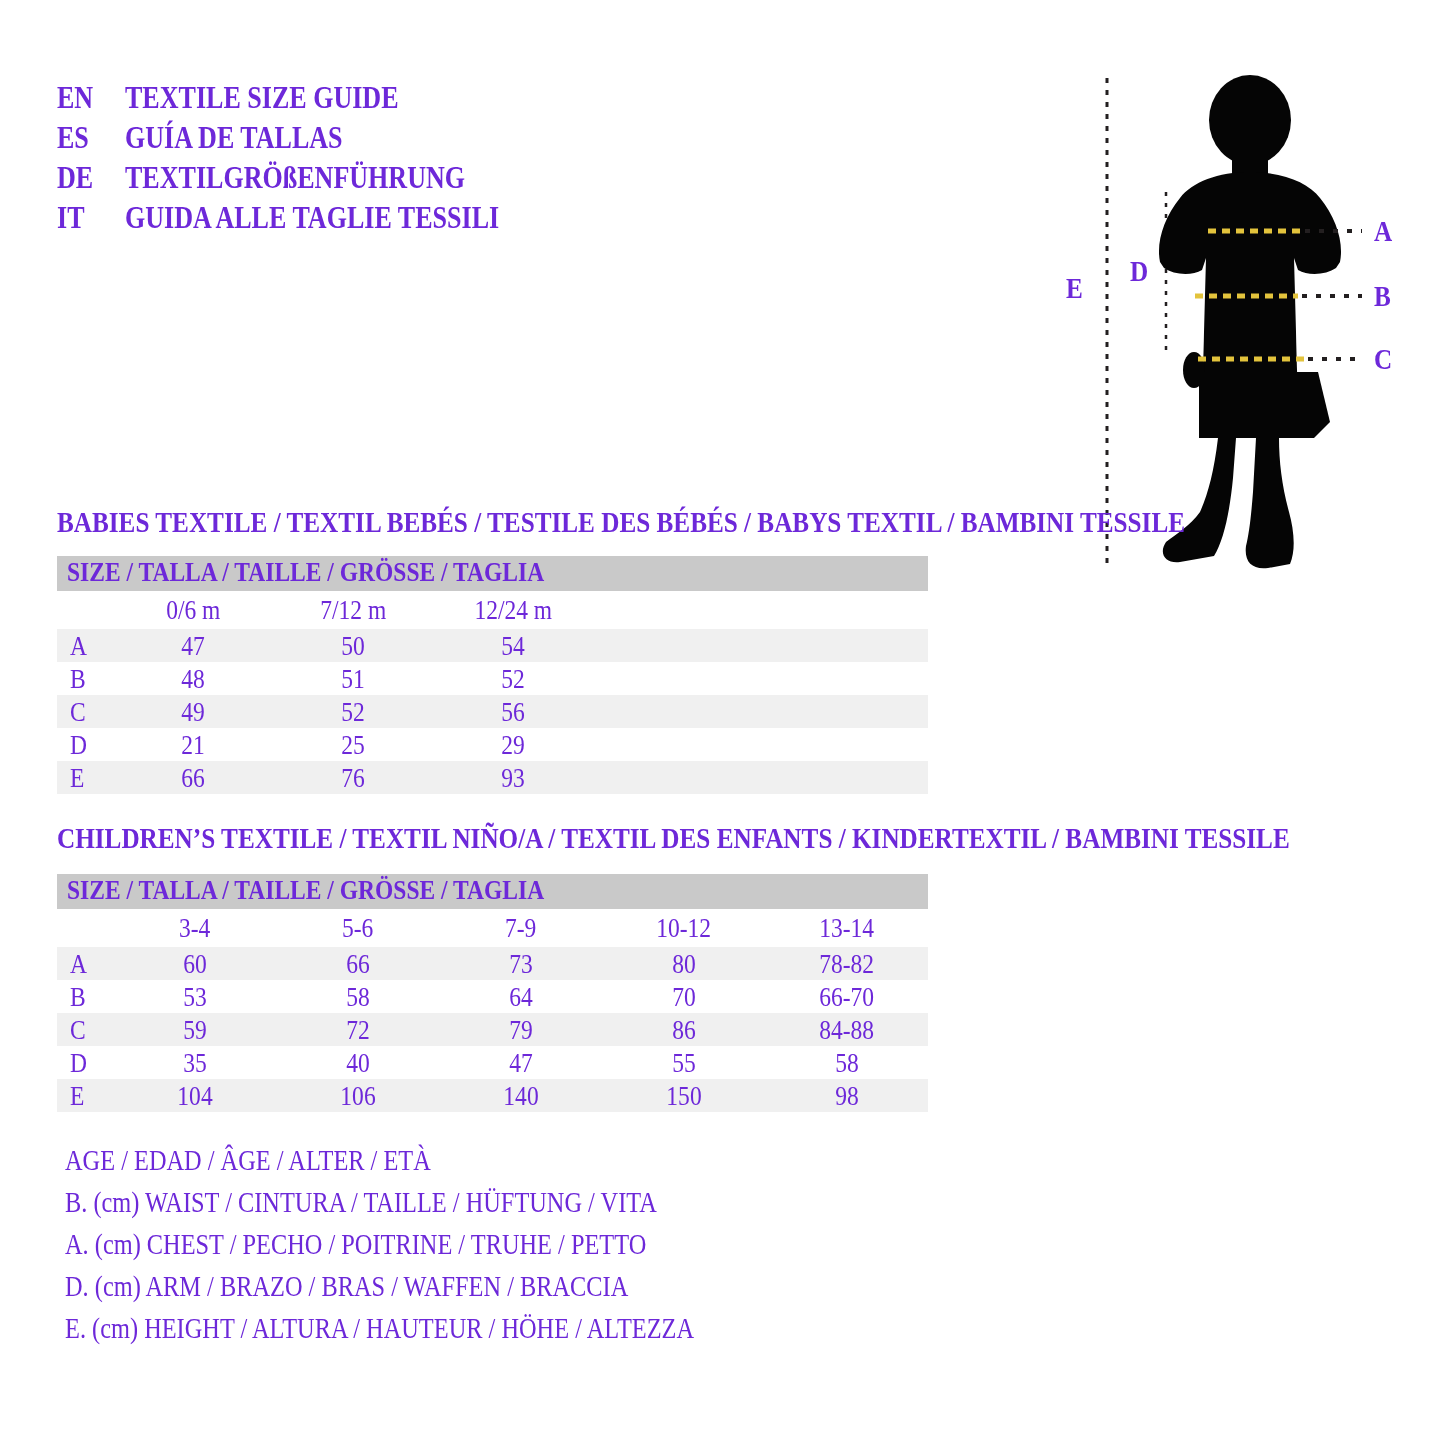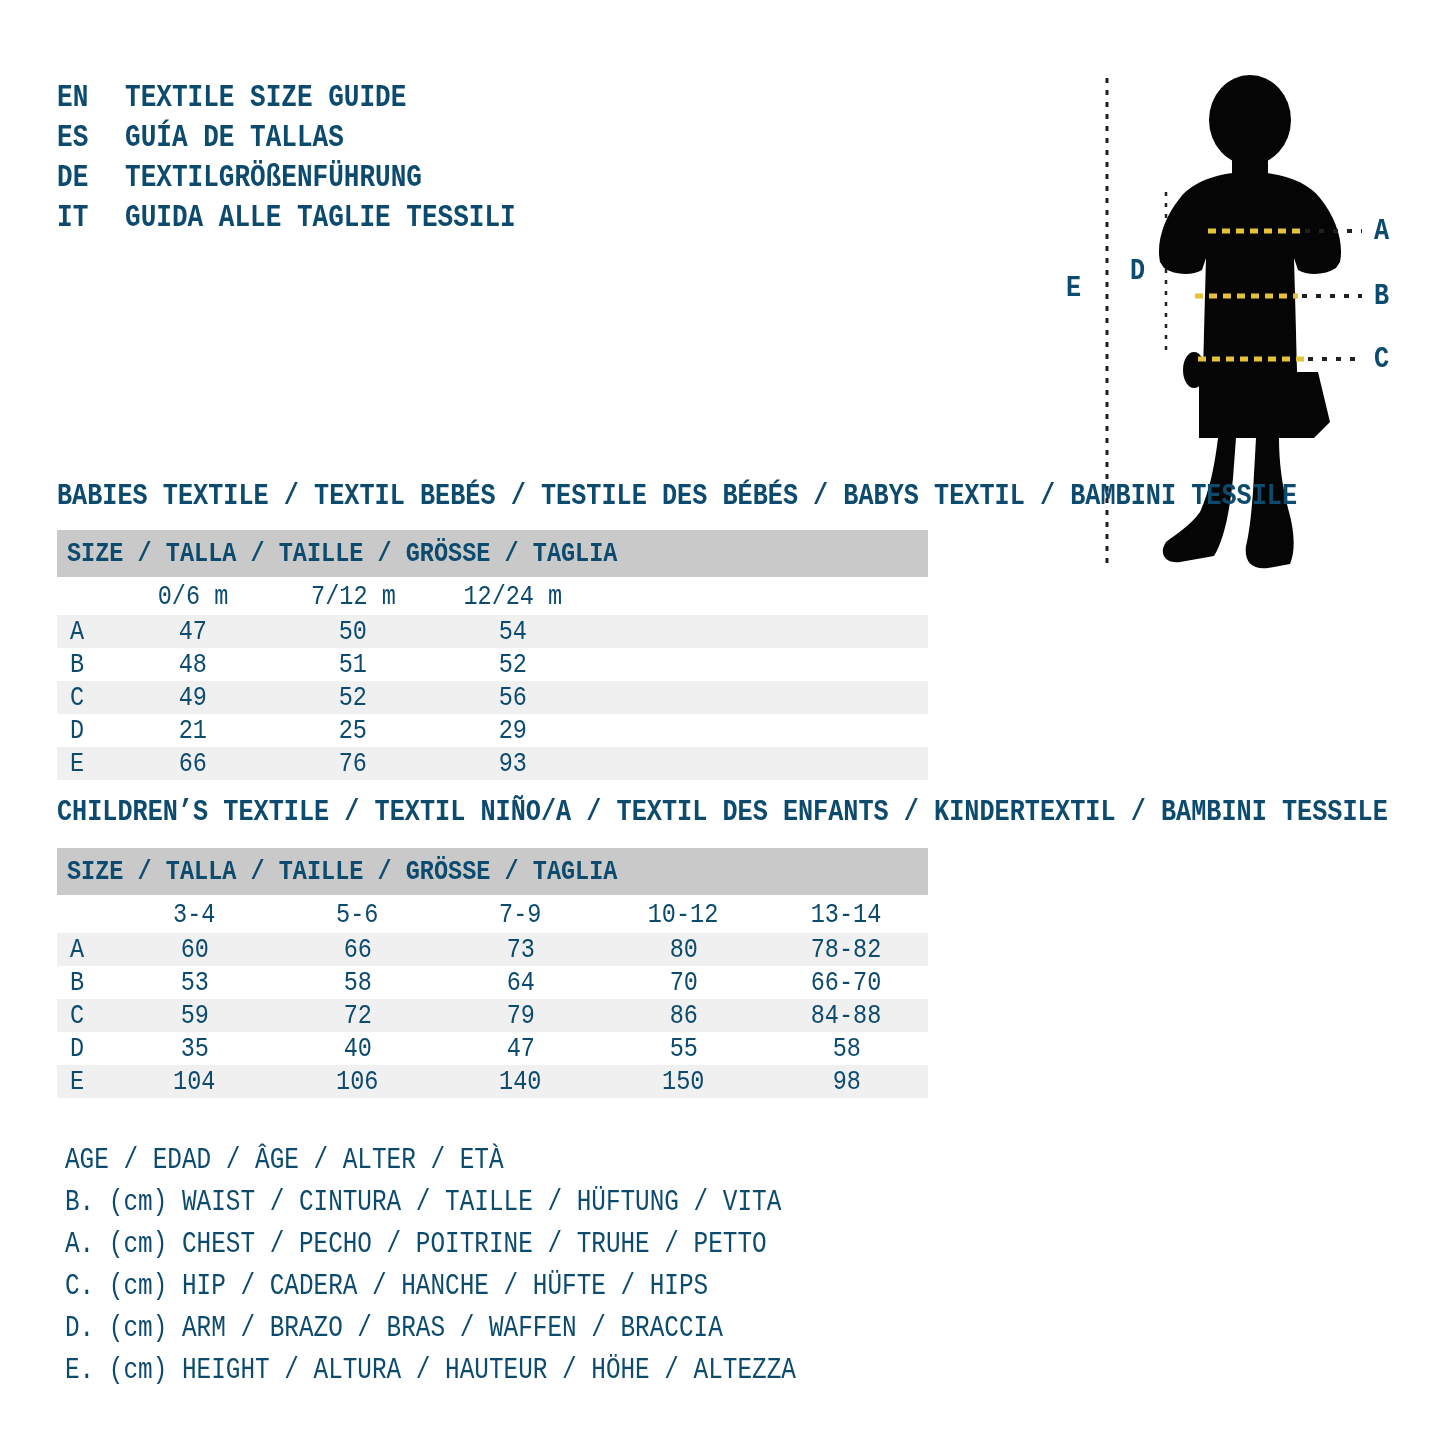--- a/index.html
+++ b/index.html
@@ -1,32 +1,32 @@
 <!DOCTYPE html>
 <html><head>
 <meta charset="utf-8">
 <style>
   html,body{margin:0;padding:0;background:#ffffff;}
   .page{
     position:relative;width:1445px;height:1445px;background:#ffffff;overflow:hidden;
-    font-family:Liberation Mono, monospace;color:#0c4a6e;
+    font-family:Liberation Serif, serif;color:#6d28d9;
   }
   .cond{display:inline-block;transform:scaleX(0.84);transform-origin:0 50%;white-space:nowrap;}
   .cond-c{display:inline-block;transform:scaleX(0.84);transform-origin:50% 50%;white-space:nowrap;}
 
   
   .lang-list{position:absolute;left:57px;top:78px;}
   .lang-row{height:40px;line-height:40px;font-size:31px;font-weight:700;}
   .lang-code{display:inline-block;width:68px;vertical-align:top;}
   .lang-label{vertical-align:top;}
 
   
-  .section{position:absolute;left:57px;width:871px;}
+  .section{position:absolute;left:57px;width:871px;margin-top:26px;}
   .sec-title{font-size:30px;font-weight:700;line-height:32px;}
-  .bar{height:47px;background:#c9c9c9;display:flex;align-items:center;padding-left:10px;box-sizing:border-box;}
+  .bar{height:35px;background:#c9c9c9;display:flex;align-items:flex-start;padding-left:10px;box-sizing:border-box;}
   .bar .cond{font-size:28px;font-weight:700;}
   table.size-table{border-collapse:collapse;table-layout:fixed;width:871px;}
   table.size-table td{height:33px;padding:0;font-size:28px;font-weight:400;text-align:center;vertical-align:middle;}
   table.size-table tr.cols td{height:38px;}
   table.size-table td.letter{text-align:left;padding-left:13px;}
   tr.stripe{background:#f0f0f0;}
 
   
   .legend{position:absolute;left:57px;top:1146px;width:950px;}
   .legend-line{font-size:29px;font-weight:400;line-height:29px;margin-bottom:13px;margin-left:8px;}
@@ -210,18 +210,17 @@
         <td><span class="cond-c">98</span></td>
       </tr>
     </tbody>
       </table>
   </div>
 
   <div class="legend">
     <div class="legend-line"><span class="cond">AGE / EDAD / ÂGE / ALTER / ETÀ</span></div>
     <div class="legend-line"><span class="cond">B. (cm) WAIST / CINTURA / TAILLE / HÜFTUNG / VITA</span></div>
     <div class="legend-line"><span class="cond">A. (cm) CHEST / PECHO / POITRINE / TRUHE / PETTO</span></div>
-    <div class="legend-line"><span class="cond">C. (cm) HIP / CADERA / HANCHE / HÜFTE / HIPS</span></div>
     <div class="legend-line"><span class="cond">D. (cm) ARM / BRAZO / BRAS / WAFFEN / BRACCIA</span></div>
     <div class="legend-line"><span class="cond">E. (cm) HEIGHT / ALTURA / HAUTEUR / HÖHE / ALTEZZA</span></div>
   </div>
 
 </div>
 
 </body></html>

